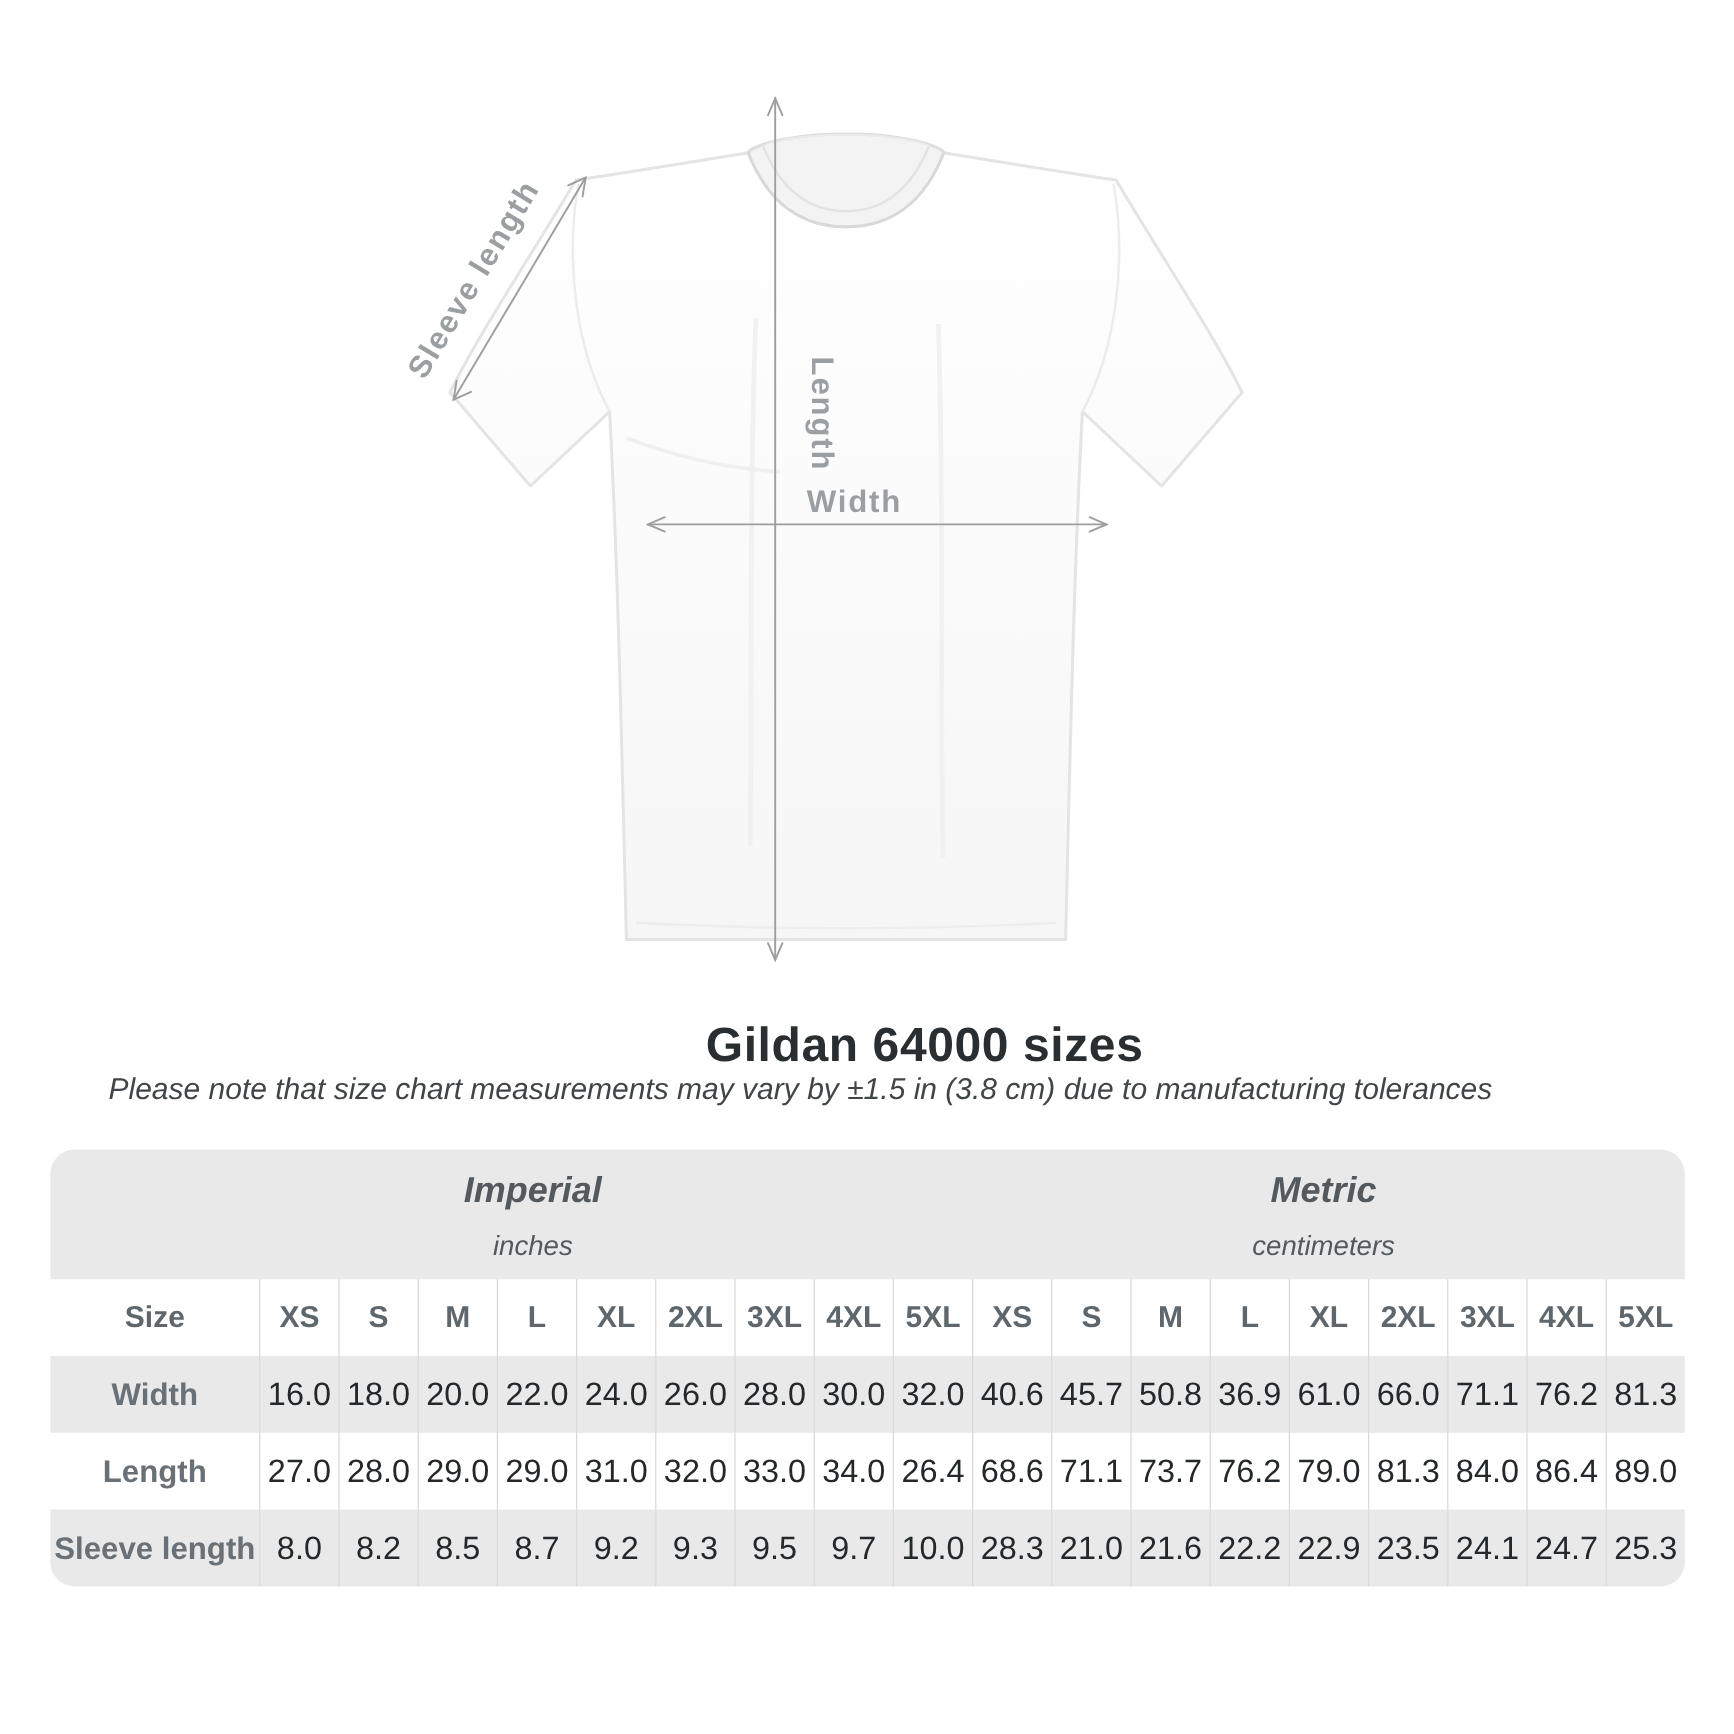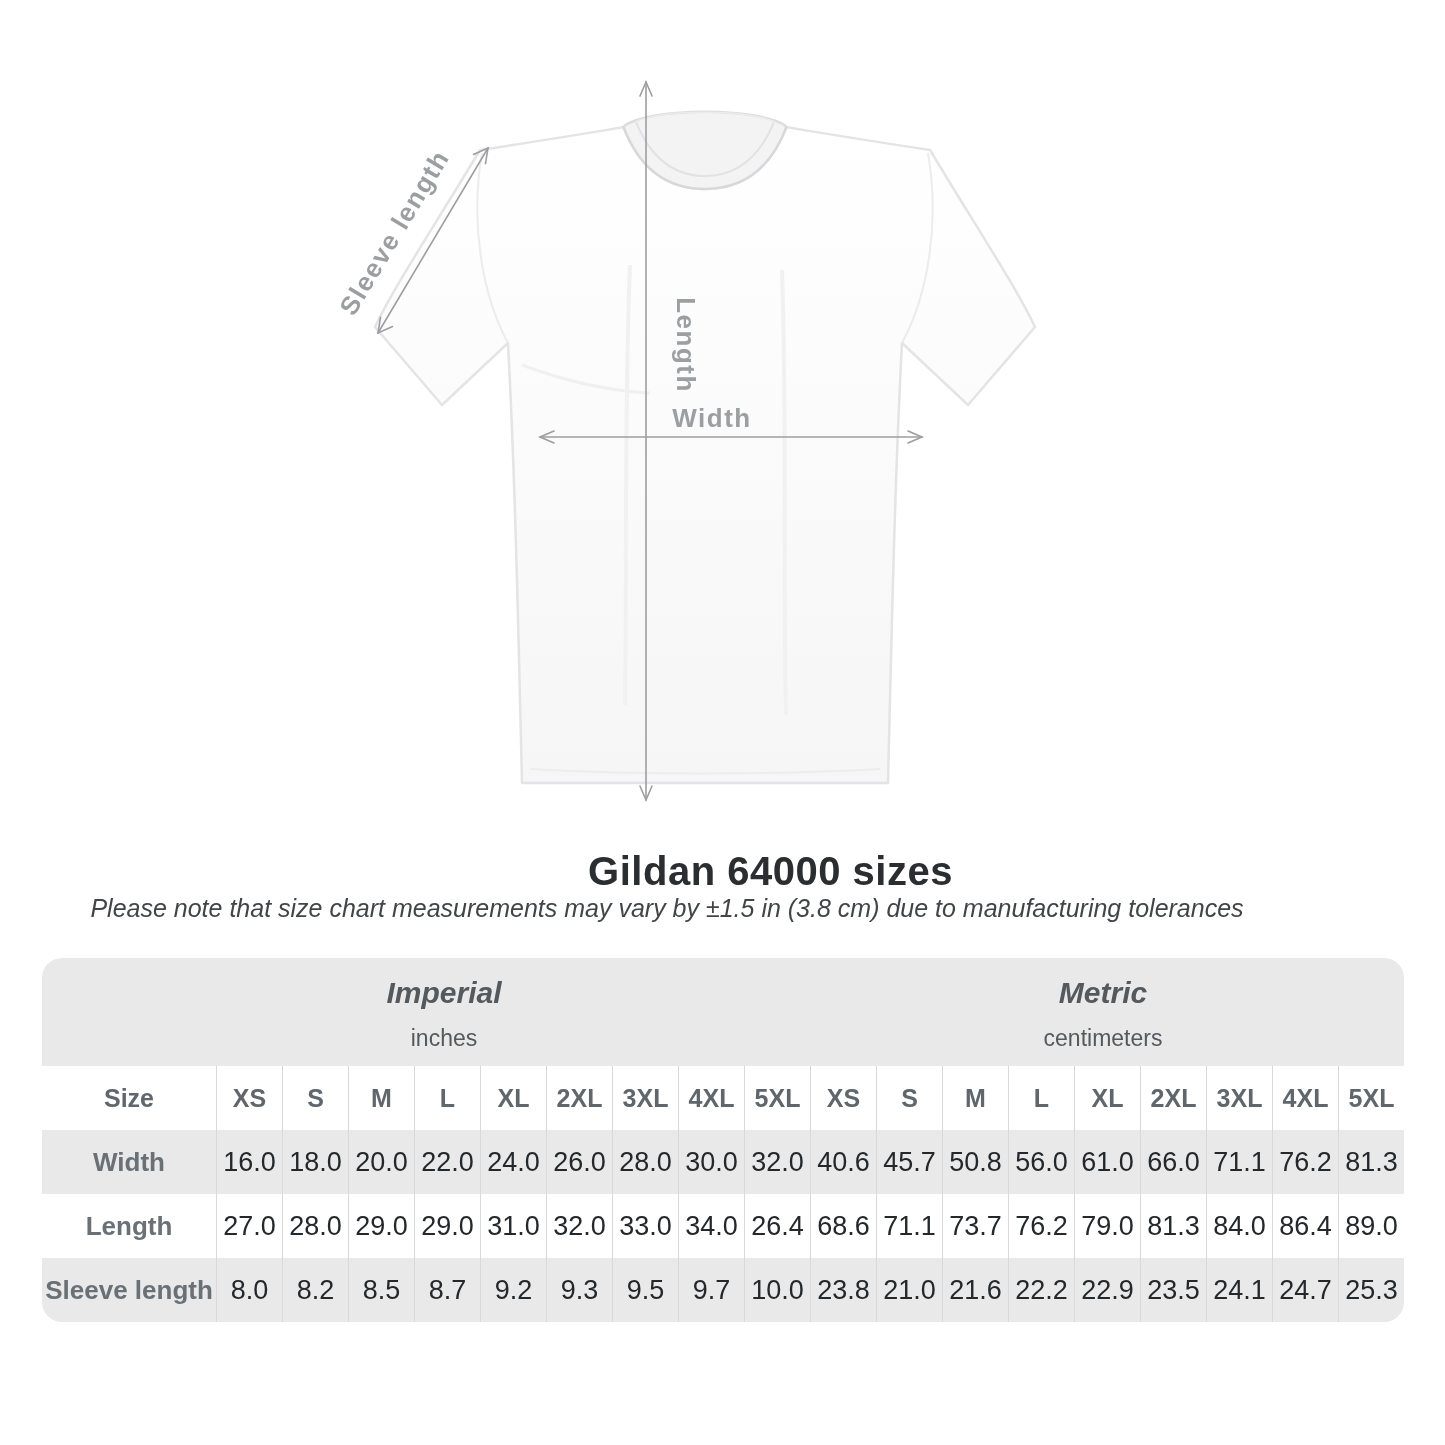--- a/index.html
+++ b/index.html
@@ -32,21 +32,21 @@
     display:grid; grid-template-columns:768px 594px; height:108px;
     background:#e9e9e9; border-radius:20px 20px 0 0;
   }
   .unit-cell {
     display:flex; flex-direction:column; align-items:center; justify-content:center;
     gap:15px; padding-top:4px;
   }
   .unit-cell.imperial { padding-left:36px; }
   .unit-cell.metric { padding-right:8px; }
   .unit-title { font-size:30px; font-weight:bold; font-style:italic; color:#54595d; }
-  .unit-sub   { font-size:23px; color:#54595d; }
+  .unit-sub   { font-size:23px; font-style:italic; color:#54595d; }
 
   .trow {
     display:grid; grid-template-columns:174px repeat(18, 66px); height:64px;
   }
   .trow.stripe { background:#e9e9e9; }
   .trow.last   { border-radius:0 0 20px 20px; overflow:hidden; }
 
   .cell {
     display:flex; align-items:center; justify-content:center;
     font-size:27px; color:#24282b; border-left:1px solid #d9d9d9;
@@ -170,21 +170,21 @@
     <div class="cell">20.0</div>
     <div class="cell">22.0</div>
     <div class="cell">24.0</div>
     <div class="cell">26.0</div>
     <div class="cell">28.0</div>
     <div class="cell">30.0</div>
     <div class="cell">32.0</div>
     <div class="cell">40.6</div>
     <div class="cell">45.7</div>
     <div class="cell">50.8</div>
-    <div class="cell">56.0</div>
+    <div class="cell">36.9</div>
     <div class="cell">61.0</div>
     <div class="cell">66.0</div>
     <div class="cell">71.1</div>
     <div class="cell">76.2</div>
     <div class="cell">81.3</div>
   </div>
 
   <div class="trow">
     <div class="cell rowlabel first">Length</div>
     <div class="cell">27.0</div>
@@ -211,21 +211,21 @@
     <div class="cell rowlabel first">Sleeve length</div>
     <div class="cell">8.0</div>
     <div class="cell">8.2</div>
     <div class="cell">8.5</div>
     <div class="cell">8.7</div>
     <div class="cell">9.2</div>
     <div class="cell">9.3</div>
     <div class="cell">9.5</div>
     <div class="cell">9.7</div>
     <div class="cell">10.0</div>
-    <div class="cell">23.8</div>
+    <div class="cell">28.3</div>
     <div class="cell">21.0</div>
     <div class="cell">21.6</div>
     <div class="cell">22.2</div>
     <div class="cell">22.9</div>
     <div class="cell">23.5</div>
     <div class="cell">24.1</div>
     <div class="cell">24.7</div>
     <div class="cell">25.3</div>
   </div>
 

